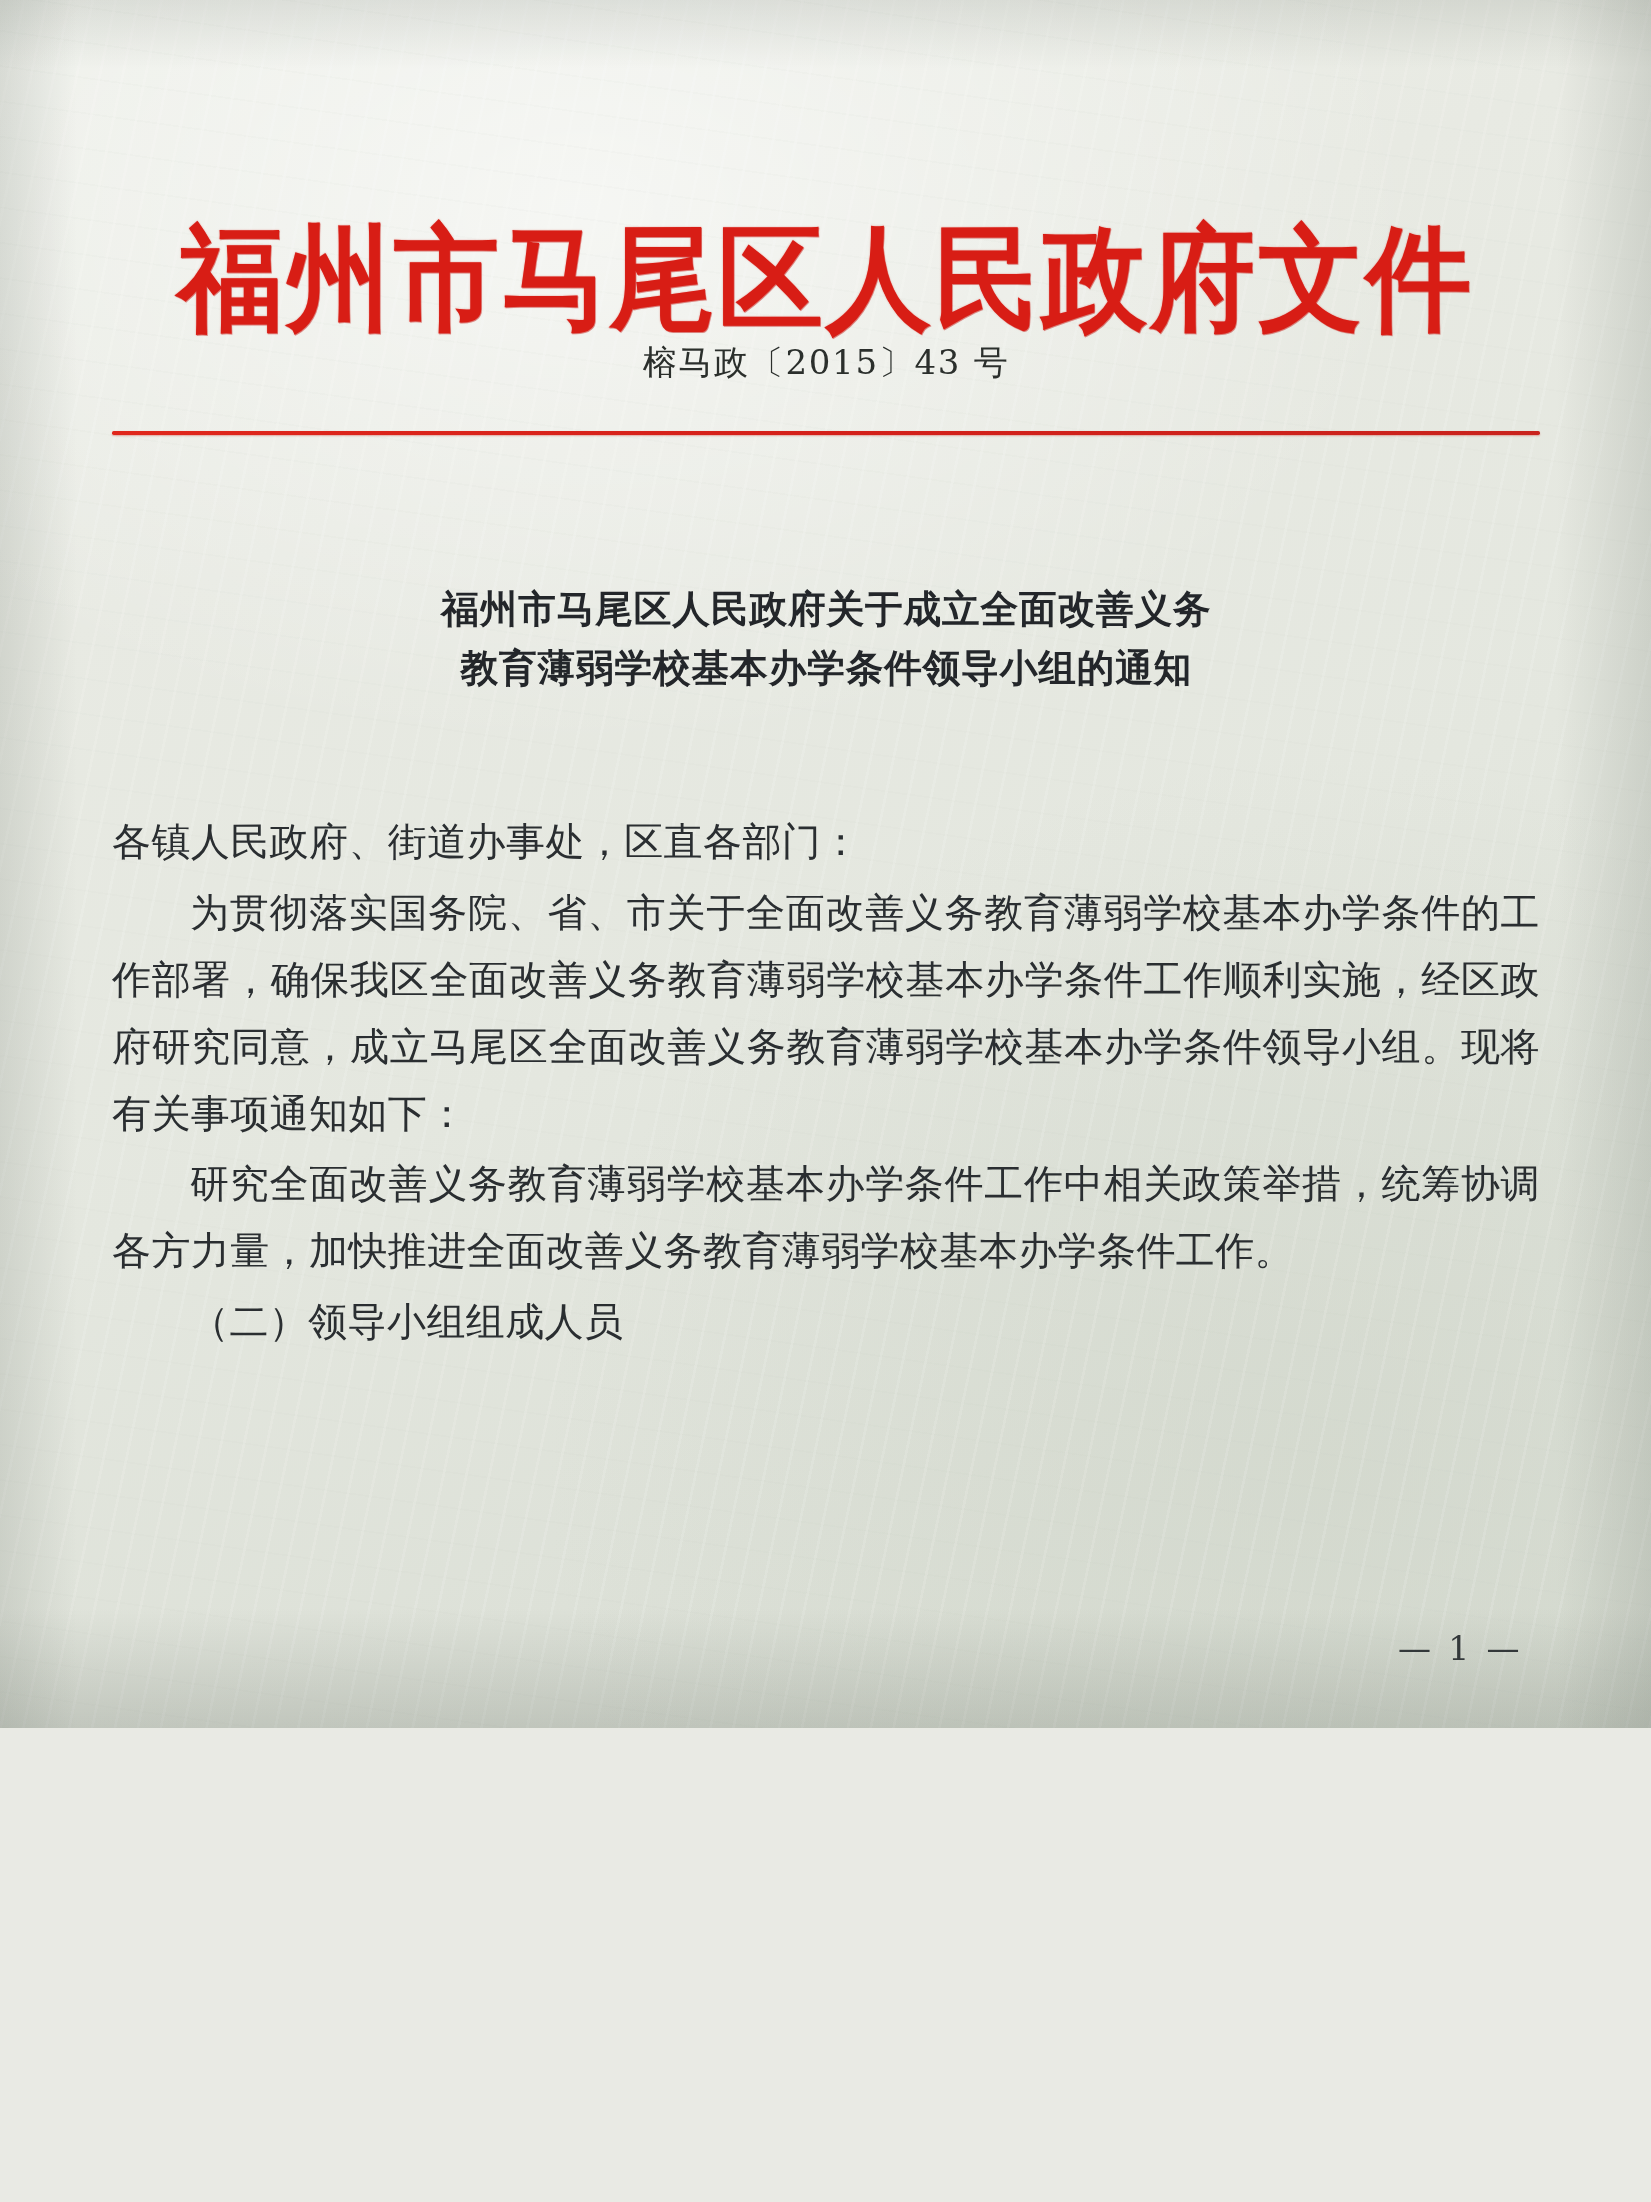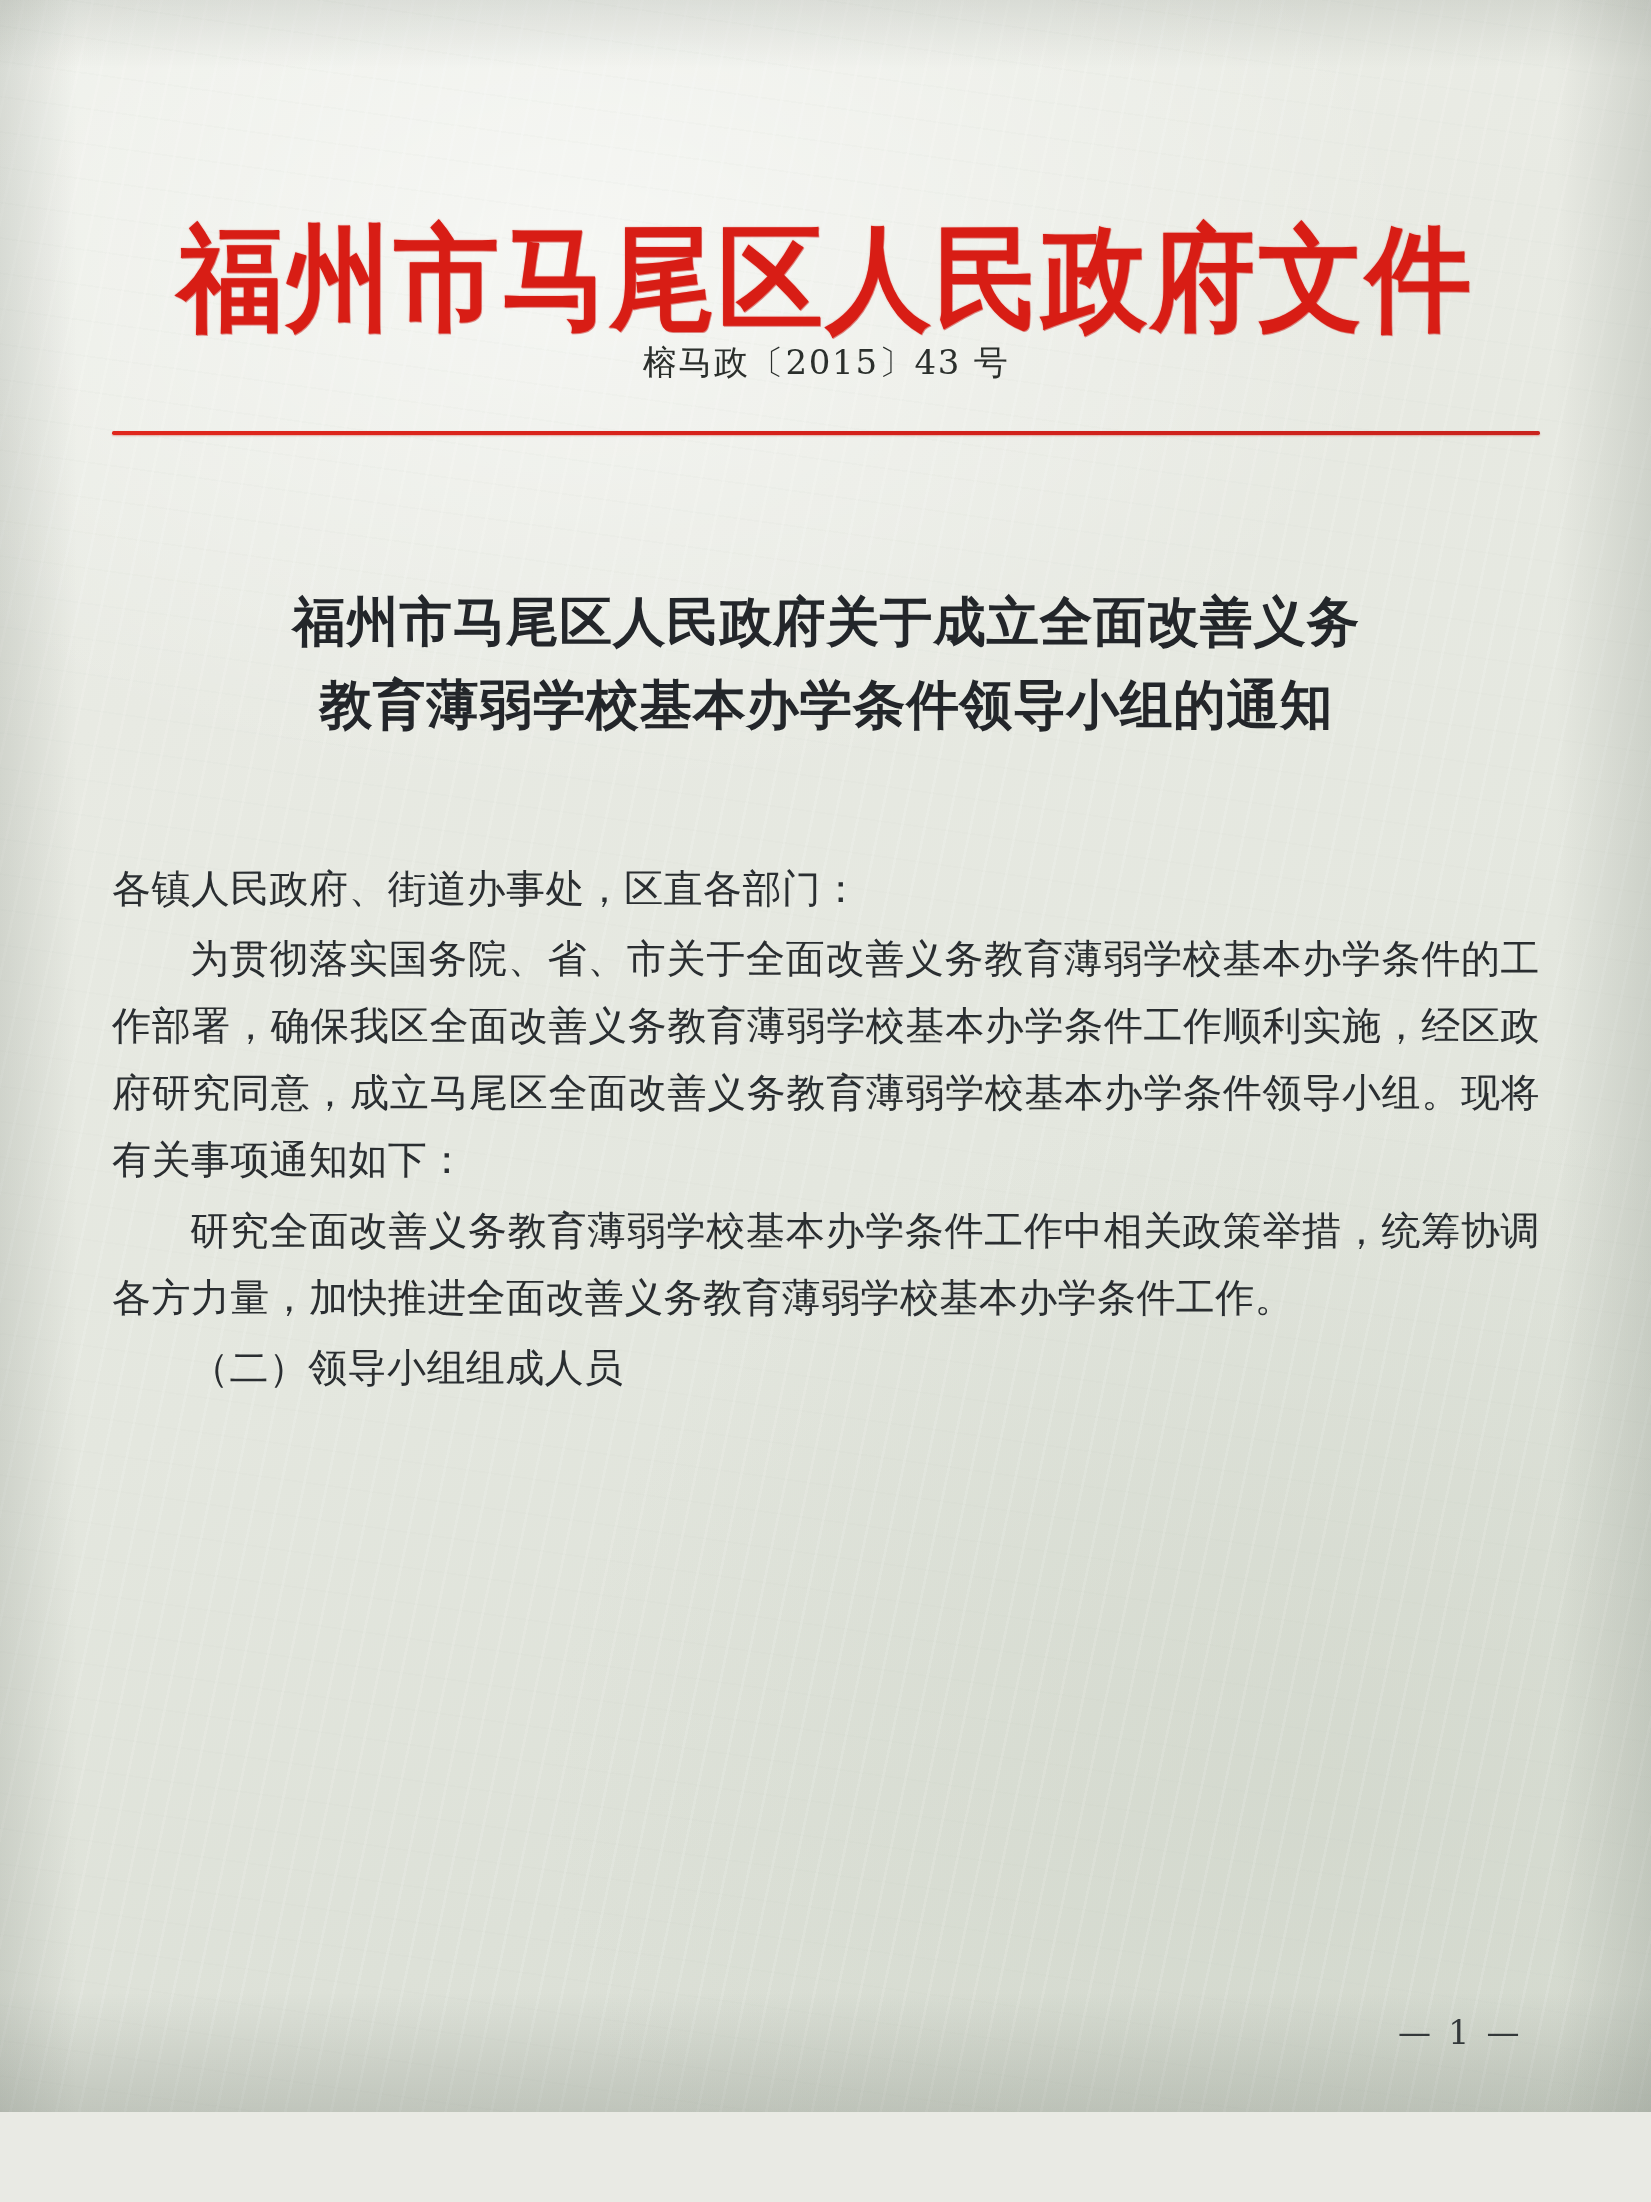--- a/index.html
+++ b/index.html
@@ -12,21 +12,21 @@
     height: 2203px;
     background: #e9eae4;
     font-family: "DejaVu Serif", "Liberation Serif", serif;
     overflow: hidden;
   }
 
   
   #paper {
     position: relative;
     width: 1652px;
-    height: 2112px;
+    height: 1728px;
     box-sizing: border-box;
     background:
       radial-gradient(ellipse 1205px 774px at 35% 12%, rgba(255,255,255,0.55) 0%, rgba(255,255,255,0.0) 70%),
       radial-gradient(ellipse 1032px 946px at 80% 85%, rgba(206,212,200,0.55) 0%, rgba(255,255,255,0) 75%),
       linear-gradient(160deg, #eef0ea 0%, #e8eae3 28%, #e4e7df 55%, #dde1d8 78%, #d7dcd2 100%);
   }
   
   #paper::after {
     content: "";
     position: absolute;
@@ -90,21 +90,21 @@
     border-radius: 1.7px;
     box-shadow: 0 0.9px 1.7px rgba(200,40,30,0.35);
   }
 
   
   #doc-title {
     margin-top: 145px;
     text-align: center;
     color: #23262a;
     font-weight: 700;
-    font-size: 53px;
+    font-size: 38px;
     line-height: 1.55;
     letter-spacing: 0.9px;
     font-family: "DejaVu Serif", "Liberation Serif", serif;
     padding: 0 8.6px;
   }
   #doc-title .tline { display: block; white-space: nowrap; }
   #doc-title .tline.l1 { transform: scaleX(0.99); }
   #doc-title .tline.l2 { transform: scaleX(0.99); }
 
   

